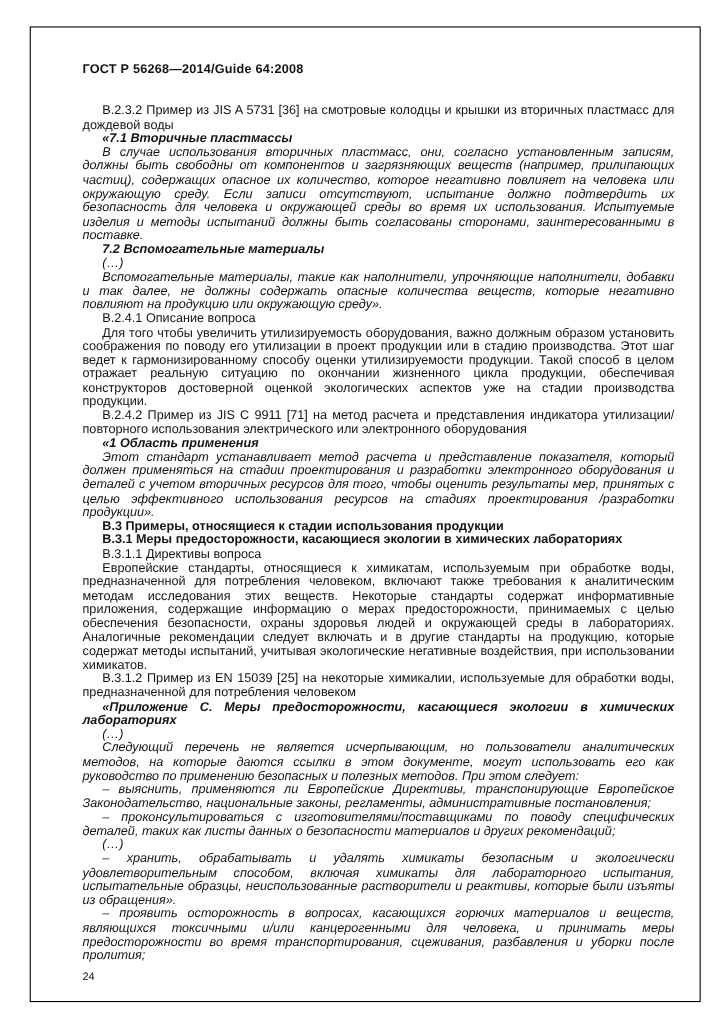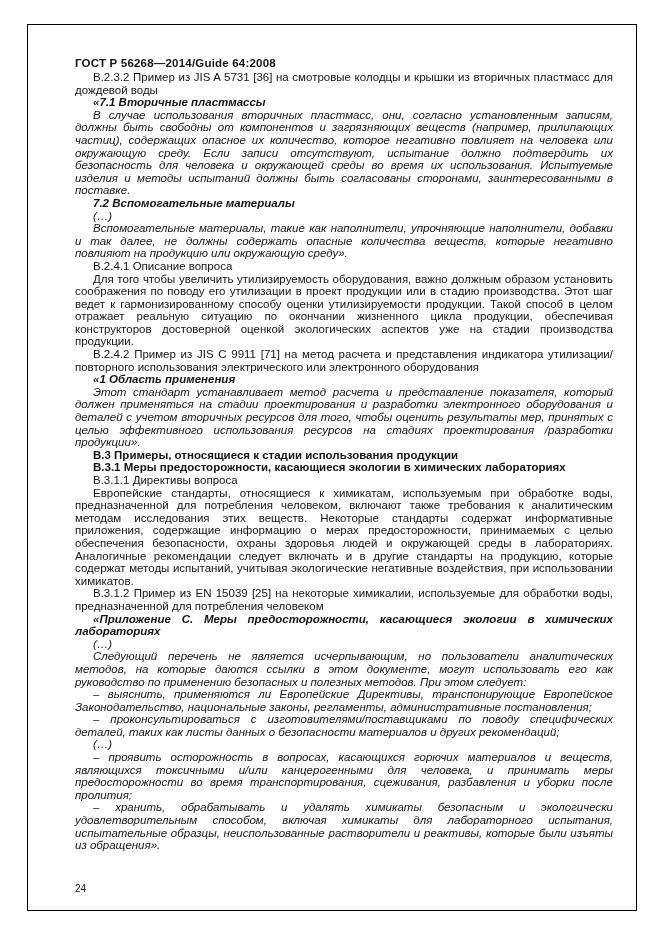--- a/index.html
+++ b/index.html
@@ -19,21 +19,21 @@
   }
   .content {
     position: absolute;
     left: 75px; top: 57px;
     width: 538px;
   }
   .doc-header {
     font-weight: bold;
     font-size: 11.5px;
     line-height: 13px;
-    margin-bottom: 1px;
+    margin-bottom: 25px;
     letter-spacing: 0.2px;
   }
   .para {
     font-size: 11.5px;
     line-height: 12.6px;
     text-align: justify;
     text-indent: 18px;
   }
   .style-normal { font-weight: normal; font-style: normal; }
   .style-bold { font-weight: bold; font-style: normal; }
@@ -68,18 +68,18 @@
       <p class="para style-bold">В.3.1 Меры предосторожности, касающиеся экологии в химических лабораториях</p>
       <p class="para style-normal">В.3.1.1 Директивы вопроса</p>
       <p class="para style-normal">Европейские стандарты, относящиеся к химикатам, используемым при обработке воды, предназначенной для потребления человеком, включают также требования к аналитическим методам исследования этих веществ. Некоторые стандарты содержат информативные приложения, содержащие информацию о мерах предосторожности, принимаемых с целью обеспечения безопасности, охраны здоровья людей и окружающей среды в лабораториях. Аналогичные рекомендации следует включать и в другие стандарты на продукцию, которые содержат методы испытаний, учитывая экологические негативные воздействия, при использовании химикатов.</p>
       <p class="para style-normal">В.3.1.2 Пример из EN 15039 [25] на некоторые химикалии, используемые для обработки воды, предназначенной для потребления человеком</p>
       <p class="para style-bold-italic">«Приложение С. Меры предосторожности, касающиеся экологии в химических лабораториях</p>
       <p class="para style-italic">(…)</p>
       <p class="para style-italic">Следующий перечень не является исчерпывающим, но пользователи аналитических методов, на которые даются ссылки в этом документе, могут использовать его как руководство по применению безопасных и полезных методов. При этом следует:</p>
       <p class="para style-italic">–  выяснить, применяются ли Европейские Директивы, транспонирующие Европейское Законодательство, национальные законы, регламенты, административные постановления;</p>
       <p class="para style-italic">–  проконсультироваться с изготовителями/поставщиками по поводу специфических деталей, таких как листы данных о безопасности материалов и других рекомендаций;</p>
       <p class="para style-italic">(…)</p>
+      <p class="para style-italic">–  хранить, обрабатывать и удалять химикаты безопасным и экологически удовлетворительным способом, включая химикаты для  лабораторного испытания, испытательные образцы, неиспользованные растворители и реактивы, которые были изъяты из обращения».</p>
       <p class="para style-italic">–  проявить осторожность в вопросах, касающихся горючих материалов и веществ, являющихся токсичными и/или канцерогенными для человека, и принимать меры предосторожности во время транспортирования, сцеживания, разбавления и уборки после пролития;</p>
-      <p class="para style-italic">–  хранить, обрабатывать и удалять химикаты безопасным и экологически удовлетворительным способом, включая химикаты для  лабораторного испытания, испытательные образцы, неиспользованные растворители и реактивы, которые были изъяты из обращения».</p>
     </div>
 </div>
 
 <div class="page-number">24</div>
 
 </body></html>

